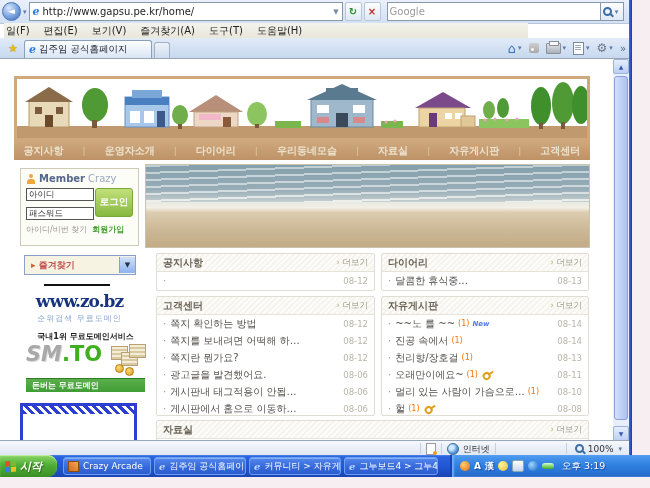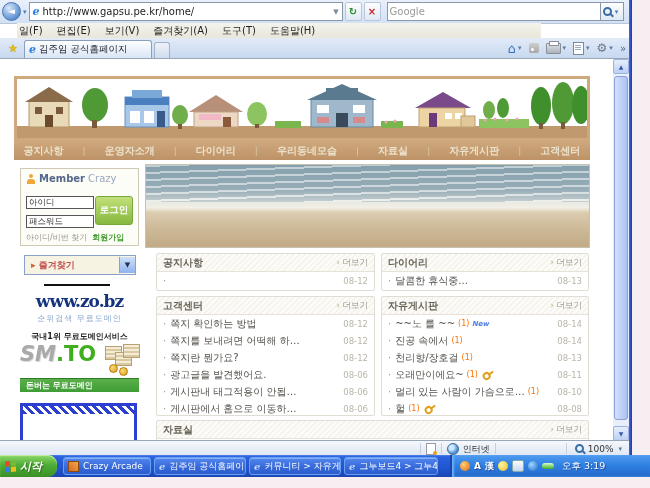--- a/index.html
+++ b/index.html
@@ -19,21 +19,21 @@
   .sq-btn{width:15px;height:17px;display:flex;align-items:center;justify-content:center;border:1px solid #b9c6da;border-radius:2px;background:linear-gradient(#fdfefe,#dfe9f5);margin-left:2px;font-size:10px}
   .refresh{color:#2d8f2d;font-weight:bold}
   .stopx{color:#cc2222;font-weight:bold}
   .search-field{height:17px;width:212px;margin-left:6px;background:#fff;border:1px solid #8a98aa;display:flex;align-items:center}
   .search-field input{border:0;outline:0;width:100%;font-size:10px;color:#9a9a9a;background:transparent;font-family:"DejaVu Sans",sans-serif}
   .mag-btn{width:22px;height:17px;border:1px solid #8a98aa;border-left:0;background:linear-gradient(#fdfefe,#dfe9f5);display:flex;align-items:center;justify-content:center}
   .lens{display:inline-block;width:10px;height:10px;position:relative}
   .lens::before{content:"";position:absolute;width:5px;height:5px;border:2px solid #3a6ea5;border-radius:50%;left:0;top:0}
   .lens::after{content:"";position:absolute;width:5px;height:2px;background:#3a6ea5;transform:rotate(45deg);left:6px;top:7px}
 
-  .menu-row{position:absolute;left:17px;top:23px;width:524px;height:15px;background:linear-gradient(#f4f3ec,#e9e7da);display:flex;align-items:center;font-size:10px;color:#222;border-bottom:1px solid #d5d2c4}
+  .menu-row{position:absolute;left:4px;top:23px;width:524px;height:15px;background:linear-gradient(#f4f3ec,#e9e7da);display:flex;align-items:center;font-size:10px;color:#222;border-bottom:1px solid #d5d2c4}
   .menu-item{margin-right:14px;white-space:nowrap}
   .menu-item:first-child{margin-left:2px}
 
   .tab-row{position:absolute;left:0;top:38px;width:632px;height:20px;background:linear-gradient(#e2ebf8,#c7d8ef);display:flex;align-items:flex-end}
   .fav-star{font-size:11px;color:#e8b820;margin:0 6px 3px 8px;text-shadow:0 0 1px #8a9a30}
   .tab{width:118px;height:17px;background:linear-gradient(#fdfefe,#d9e5f4);border:1px solid #8aa0b8;border-bottom:0;border-radius:3px 3px 0 0;display:flex;align-items:center;padding:0 4px;font-size:9.5px;color:#223;white-space:nowrap;overflow:hidden}
   .tab-stub{width:14px;height:15px;background:linear-gradient(#eef3fa,#cfdcee);border:1px solid #9fb2c8;border-bottom:0;border-radius:3px 3px 0 0;margin-left:2px}
   .cmdbar{margin-left:auto;display:flex;align-items:center;height:20px;padding-right:6px;gap:7px}
   .cmd{display:flex;align-items:center;font-size:11px;color:#4a6a90}
   .cmd .v{font-size:7px;color:#5a7aa8;margin-left:2px}
@@ -61,21 +61,21 @@
   .banner-frame{position:absolute;left:14px;top:17px;width:570px;height:59px;border:3px solid #cfa87e;background:#fff;overflow:hidden}
   .navbar{position:absolute;left:14px;top:82px;width:576px;height:19px;background:linear-gradient(#cfa87e,#bd9266);display:flex;align-items:center;justify-content:space-around;font-size:10px;font-weight:bold;color:#ece2cc}
   .nav-item{white-space:nowrap}
   .nav-sep{color:#dcc9a8;font-weight:normal;font-size:9px}
   .beach{position:absolute;left:145px;top:105px;width:443px;height:82px;border:1px solid #c8c2b0;
     background:
      repeating-linear-gradient(178deg,rgba(255,255,255,.45) 0 2px,rgba(110,140,155,.28) 2px 7px) top/100% 45% no-repeat,
      linear-gradient(180deg,#8da7b3 0%,#a7bac2 30%,#e9eae4 46%,#f2efe6 52%,#dcccb0 58%,#cdb997 78%,#c2ab85 100%)}
 
   .login-box{position:absolute;left:20px;top:109px;width:119px;height:78px;border:1px solid #cfc9b5;background:#fdfdf8;padding:4px 5px;box-sizing:border-box}
-  .lg-title{display:flex;align-items:center;gap:3px;margin-bottom:12px}
+  .lg-title{display:flex;align-items:center;gap:3px;margin-bottom:4px}
   .person{width:10px;height:10px;position:relative;display:inline-block}
   .person::before{content:"";position:absolute;left:3px;top:0;width:4px;height:4px;border-radius:50%;background:#f0a63c}
   .person::after{content:"";position:absolute;left:1px;top:5px;width:8px;height:5px;border-radius:3px 3px 0 0;background:#f0a63c}
   .lg-member{font-weight:bold;font-size:10px;color:#55688c}
   .lg-login{font-size:10px;color:#9aa8c0}
   .lg-grid{position:relative;height:30px}
   .lg-in{position:absolute;left:0;width:62px;height:11px;border:1px solid #555;font-size:8.5px;color:#333;padding:0 2px;background:#fff;font-family:"DejaVu Sans",sans-serif}
   .lg-in.pw{top:19px}
   .lg-btn{position:absolute;right:0;top:0;width:36px;height:27px;border:1px solid #7aa838;border-radius:3px;background:linear-gradient(#c2e07a,#86b83f);color:#fff;font-weight:bold;font-size:9.5px;display:flex;align-items:center;justify-content:center}
   .lg-links{margin-top:6px;display:flex;align-items:center;gap:5px;white-space:nowrap}
@@ -83,21 +83,21 @@
   .lg-join{font-size:8px;font-weight:bold;color:#3f9b2a}
 
   .fav-select{position:absolute;left:24px;top:196px;width:110px;height:18px;border:1px solid #8aa0c8;background:#f7f3e2;display:flex;align-items:center}
   .fav-select .txt{font-size:9px;font-weight:bold;color:#c05050;margin-left:6px}
   .fav-select .txt::before{content:"▸ ";color:#d06030}
   .dd-btn{margin-left:auto;width:15px;height:16px;background:linear-gradient(#cfe0fa,#8fb4ee);border-left:1px solid #8aa0c8;display:flex;align-items:center;justify-content:center;font-size:7px;color:#234}
   .divider{position:absolute;left:44px;top:225px;width:66px;height:2px;background:#111}
   .zobz{position:absolute;left:20px;top:232px;width:119px;text-align:center}
   .zobz .dom{font-family:"DejaVu Serif",serif;font-weight:bold;font-size:17px;color:#16337f;letter-spacing:-1px}
   .zobz .sub{font-size:8px;color:#8aa6cc;letter-spacing:1px;margin-top:2px}
-  .smto{position:absolute;left:20px;top:272px;width:119px;height:66px;background:#fff}
+  .smto{position:absolute;left:26px;top:272px;width:119px;height:66px;background:#fff}
   .smto .top{font-size:8px;font-weight:bold;color:#222;text-align:center;white-space:nowrap}
   .smto .logo{position:relative;height:36px}
   .smto .sm{font-weight:900;font-style:italic;font-size:21px;color:#a9a9a9;text-shadow:1px 1px 0 #d8d8d8}
   .smto .to{font-weight:900;font-size:21px;color:#3fae1f}
   .money{position:absolute;right:0;top:2px;width:34px;height:30px}
   .stack{position:absolute;width:15px;height:12px;background:repeating-linear-gradient(180deg,#f5ecd8 0 2px,#d9c9a0 2px 4px);border:1px solid #b8a070}
   .coin{position:absolute;width:7px;height:7px;border-radius:50%;background:radial-gradient(circle at 35% 35%,#f8dc70,#d89a20);border:1px solid #b87a10}
   .smto .bar{height:13px;background:linear-gradient(#5bb04a,#3f9c35);border-top:1px solid #2f7c28;color:#fff;font-size:8px;font-weight:bold;display:flex;align-items:center;padding-left:6px}
   .bluead{position:absolute;left:20px;top:344px;width:117px;height:42px;border:3px solid #2d3fd0;background:#fff;box-sizing:border-box}
   .bluead .hatch{height:8px;background:repeating-linear-gradient(45deg,#2d3fd0 0 3px,#fff 3px 6px)}

